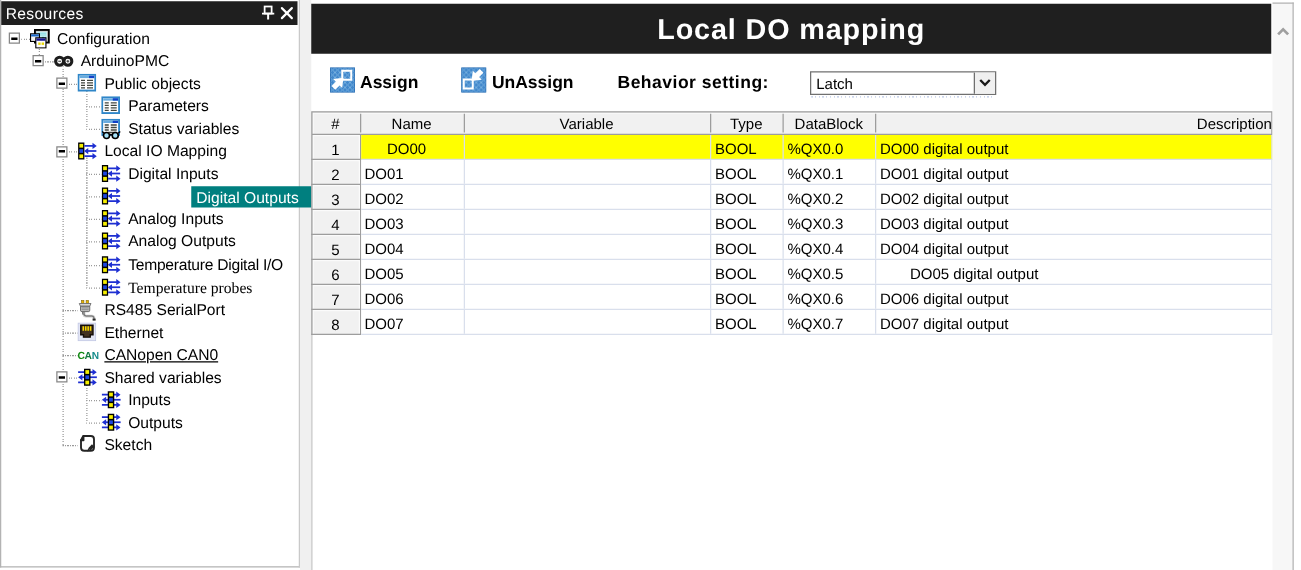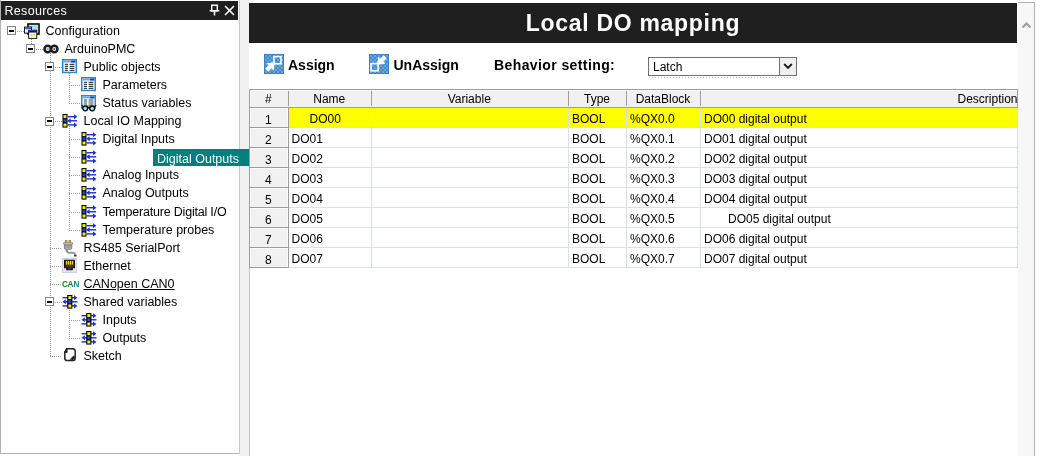--- a/index.html
+++ b/index.html
@@ -241,21 +241,21 @@
  <rect x="1.5" y="10.5" width="3" height="3" fill="#f6ef00"></rect>
  <g fill="#1e2fd2" stroke="none">
   <rect x="5.5" y="3" width="7" height="1.4"></rect>
   <path d="M12 1.2 L15.4 3.7 L12 6.2 Z"></path>
   <rect x="7.5" y="7.1" width="7.6" height="1.4"></rect>
   <path d="M8.6 5.3 L5.2 7.8 L8.6 10.3 Z"></path>
   <rect x="5.5" y="11.2" width="7" height="1.4"></rect>
   <path d="M12 9.4 L15.4 11.9 L12 14.4 Z"></path>
  </g>
 </svg></div>
-    <div class="row-label" style="left:102.5px;top:220.5px;">Temperature probes</div>
+    <div class="row-label" style="left:102.5px;top:220.5px;font-family:Liberation Serif, serif;">Temperature probes</div>
     <div class="icon" style="left:62px;top:239.5px;"><svg width="16" height="17" viewBox="0 0 16 17">
  <rect x="3.2" y="0.4" width="1.9" height="2.4" fill="#e8b400" stroke="#8a6a00" stroke-width="0.5"></rect>
  <rect x="6.9" y="0.4" width="1.9" height="2.4" fill="#e8b400" stroke="#8a6a00" stroke-width="0.5"></rect>
  <path d="M1.4 2.8 h9.4 l-1 2.2 h-7.4 Z" fill="#d6d6d6" stroke="#6a6a6a" stroke-width="0.7"></path>
  <path d="M2.4 5 h7.4 v3.2 q0 1.1 -1.1 1.1 h-5.2 q-1.1 0 -1.1 -1.1 Z" fill="#bdbdbd" stroke="#5a5a5a" stroke-width="0.7"></path>
  <path d="M3.3 6.3 h5.6 M3.3 7.7 h5.6" stroke="#8a8a8a" stroke-width="0.7"></path>
  <path d="M5.2 9.5 v1.6 q0 1.7 1.7 1.7 h4.6 q1.7 0 1.7 1.7 v1.2" fill="none" stroke="#c9c9c9" stroke-width="2.2"></path>
  <path d="M5.2 9.5 v1.6 q0 1.7 1.7 1.7 h4.6 q1.7 0 1.7 1.7 v1.2" fill="none" stroke="#555" stroke-width="0.7"></path>
  <path d="M4.1 9.5 v1.6 q0 0.6 0.6 0.6" fill="none" stroke="#555" stroke-width="0.7"></path>
  <rect x="12.1" y="14.9" width="2.4" height="1.6" fill="#2a2a2a"></rect>

